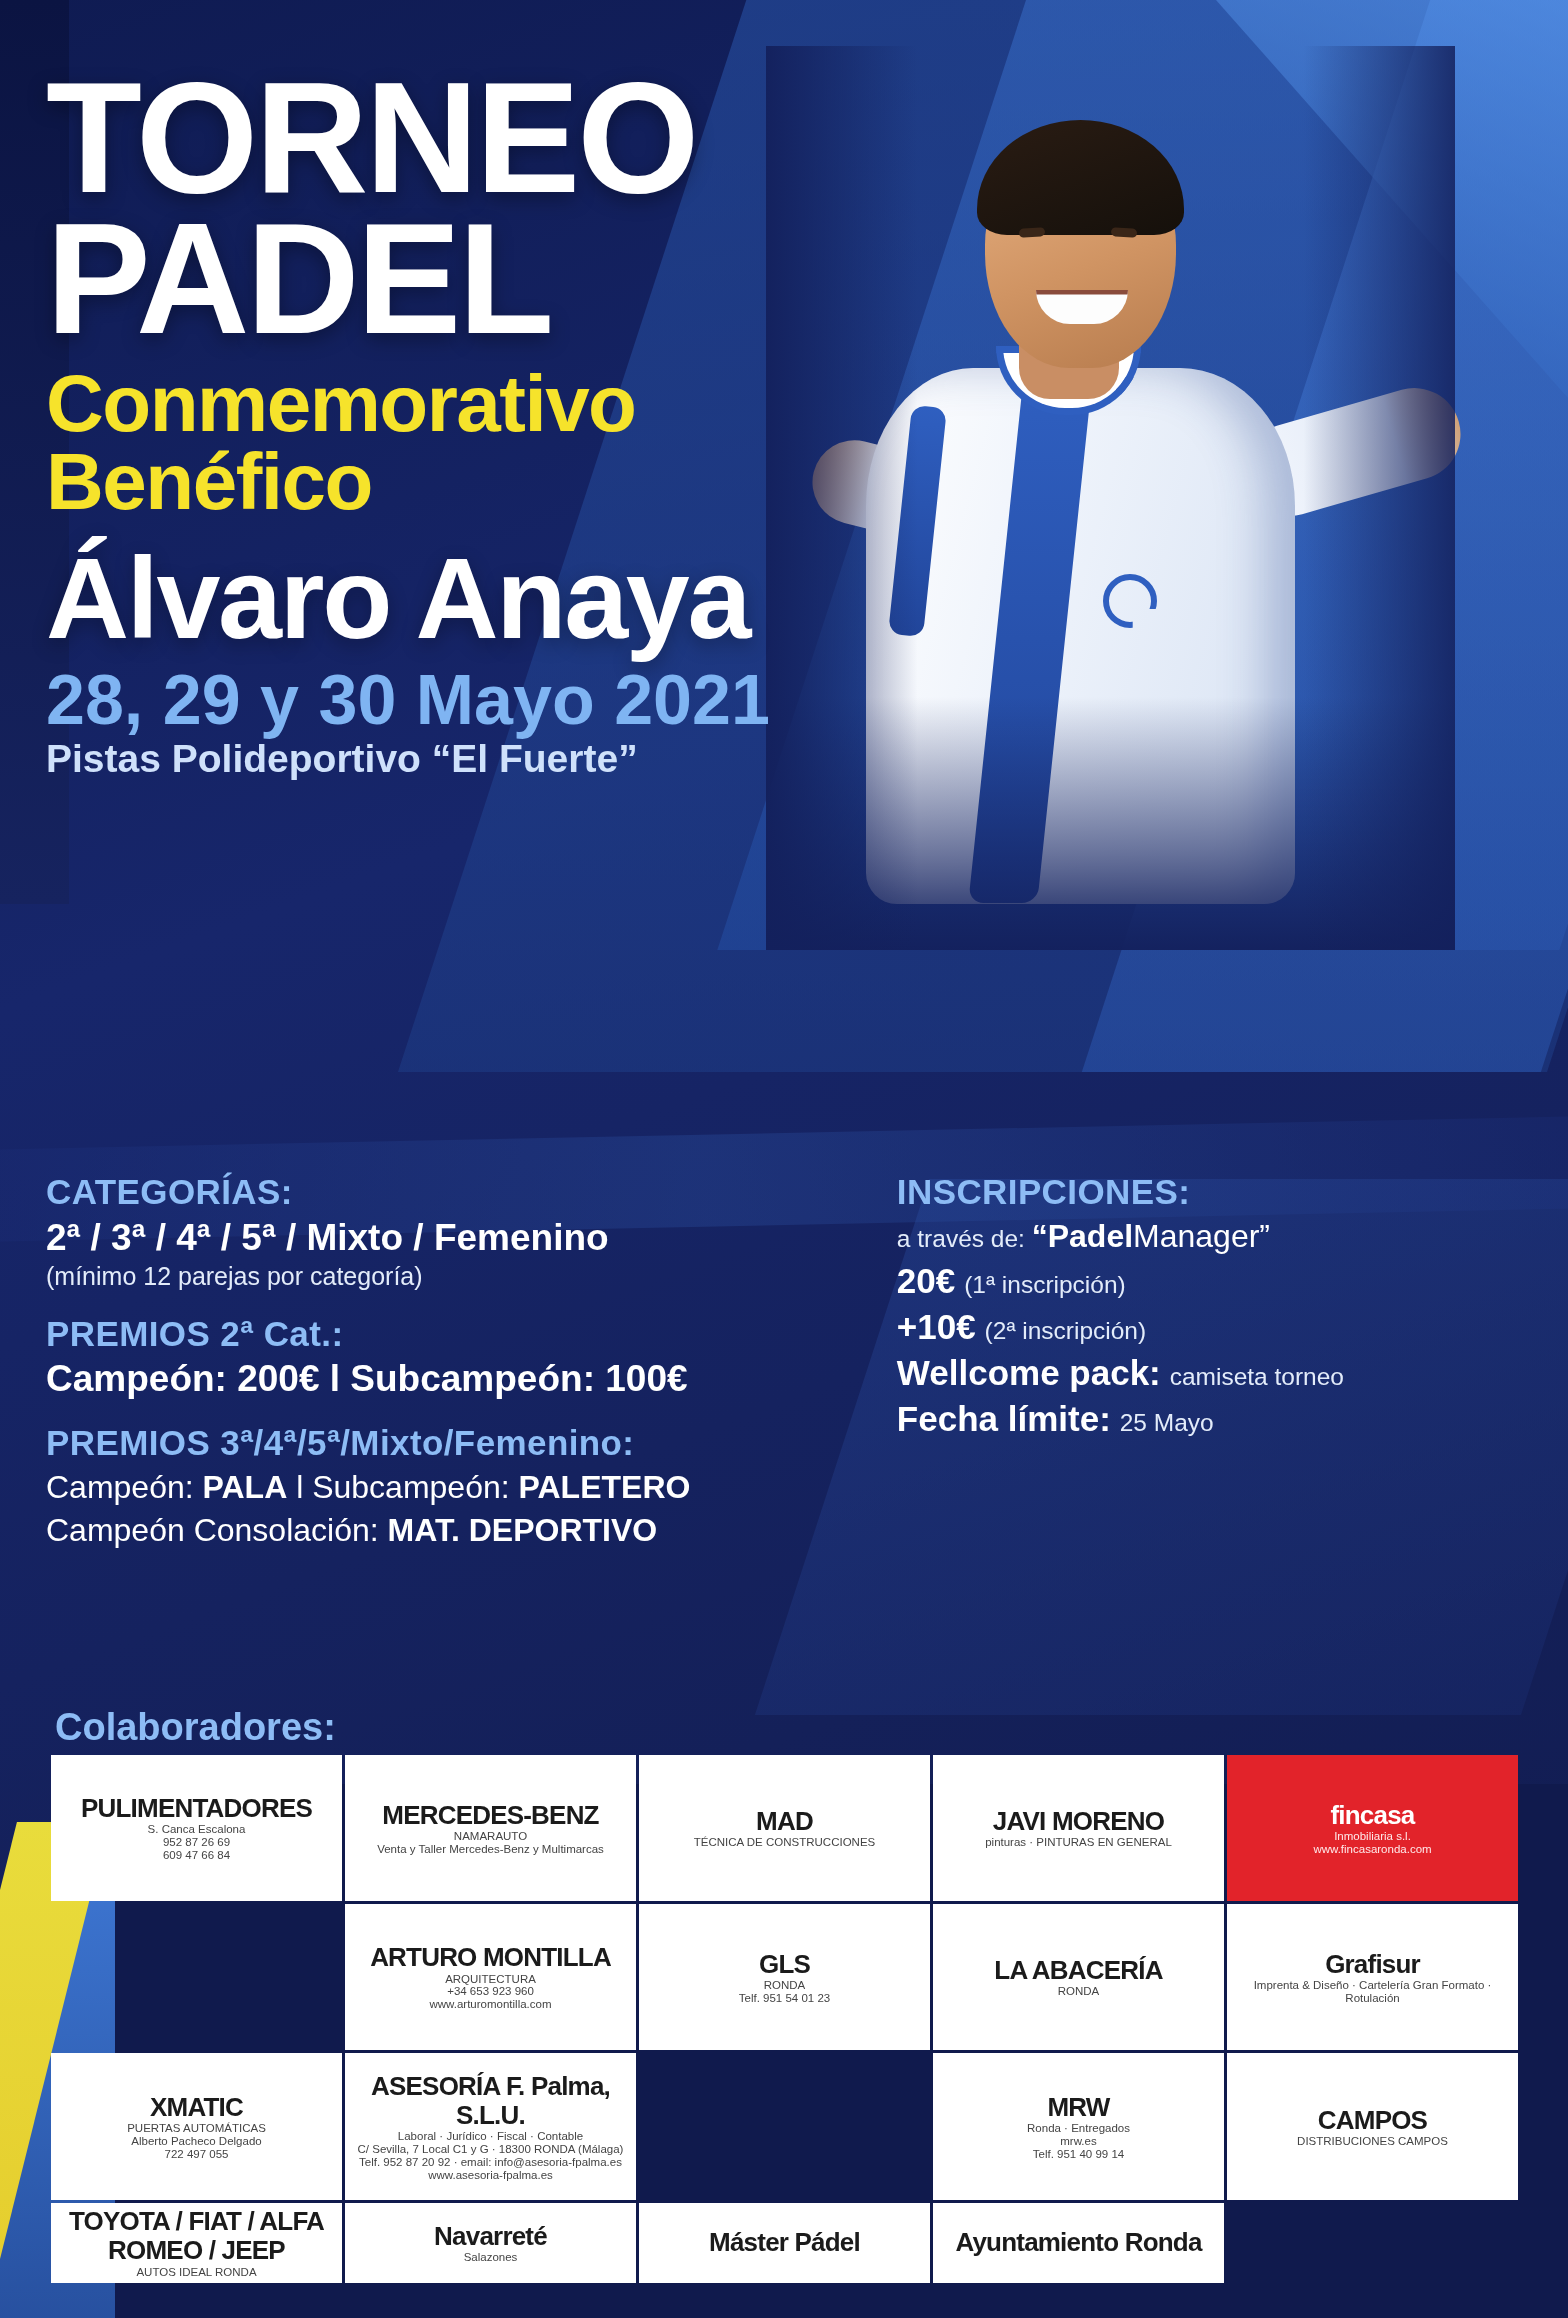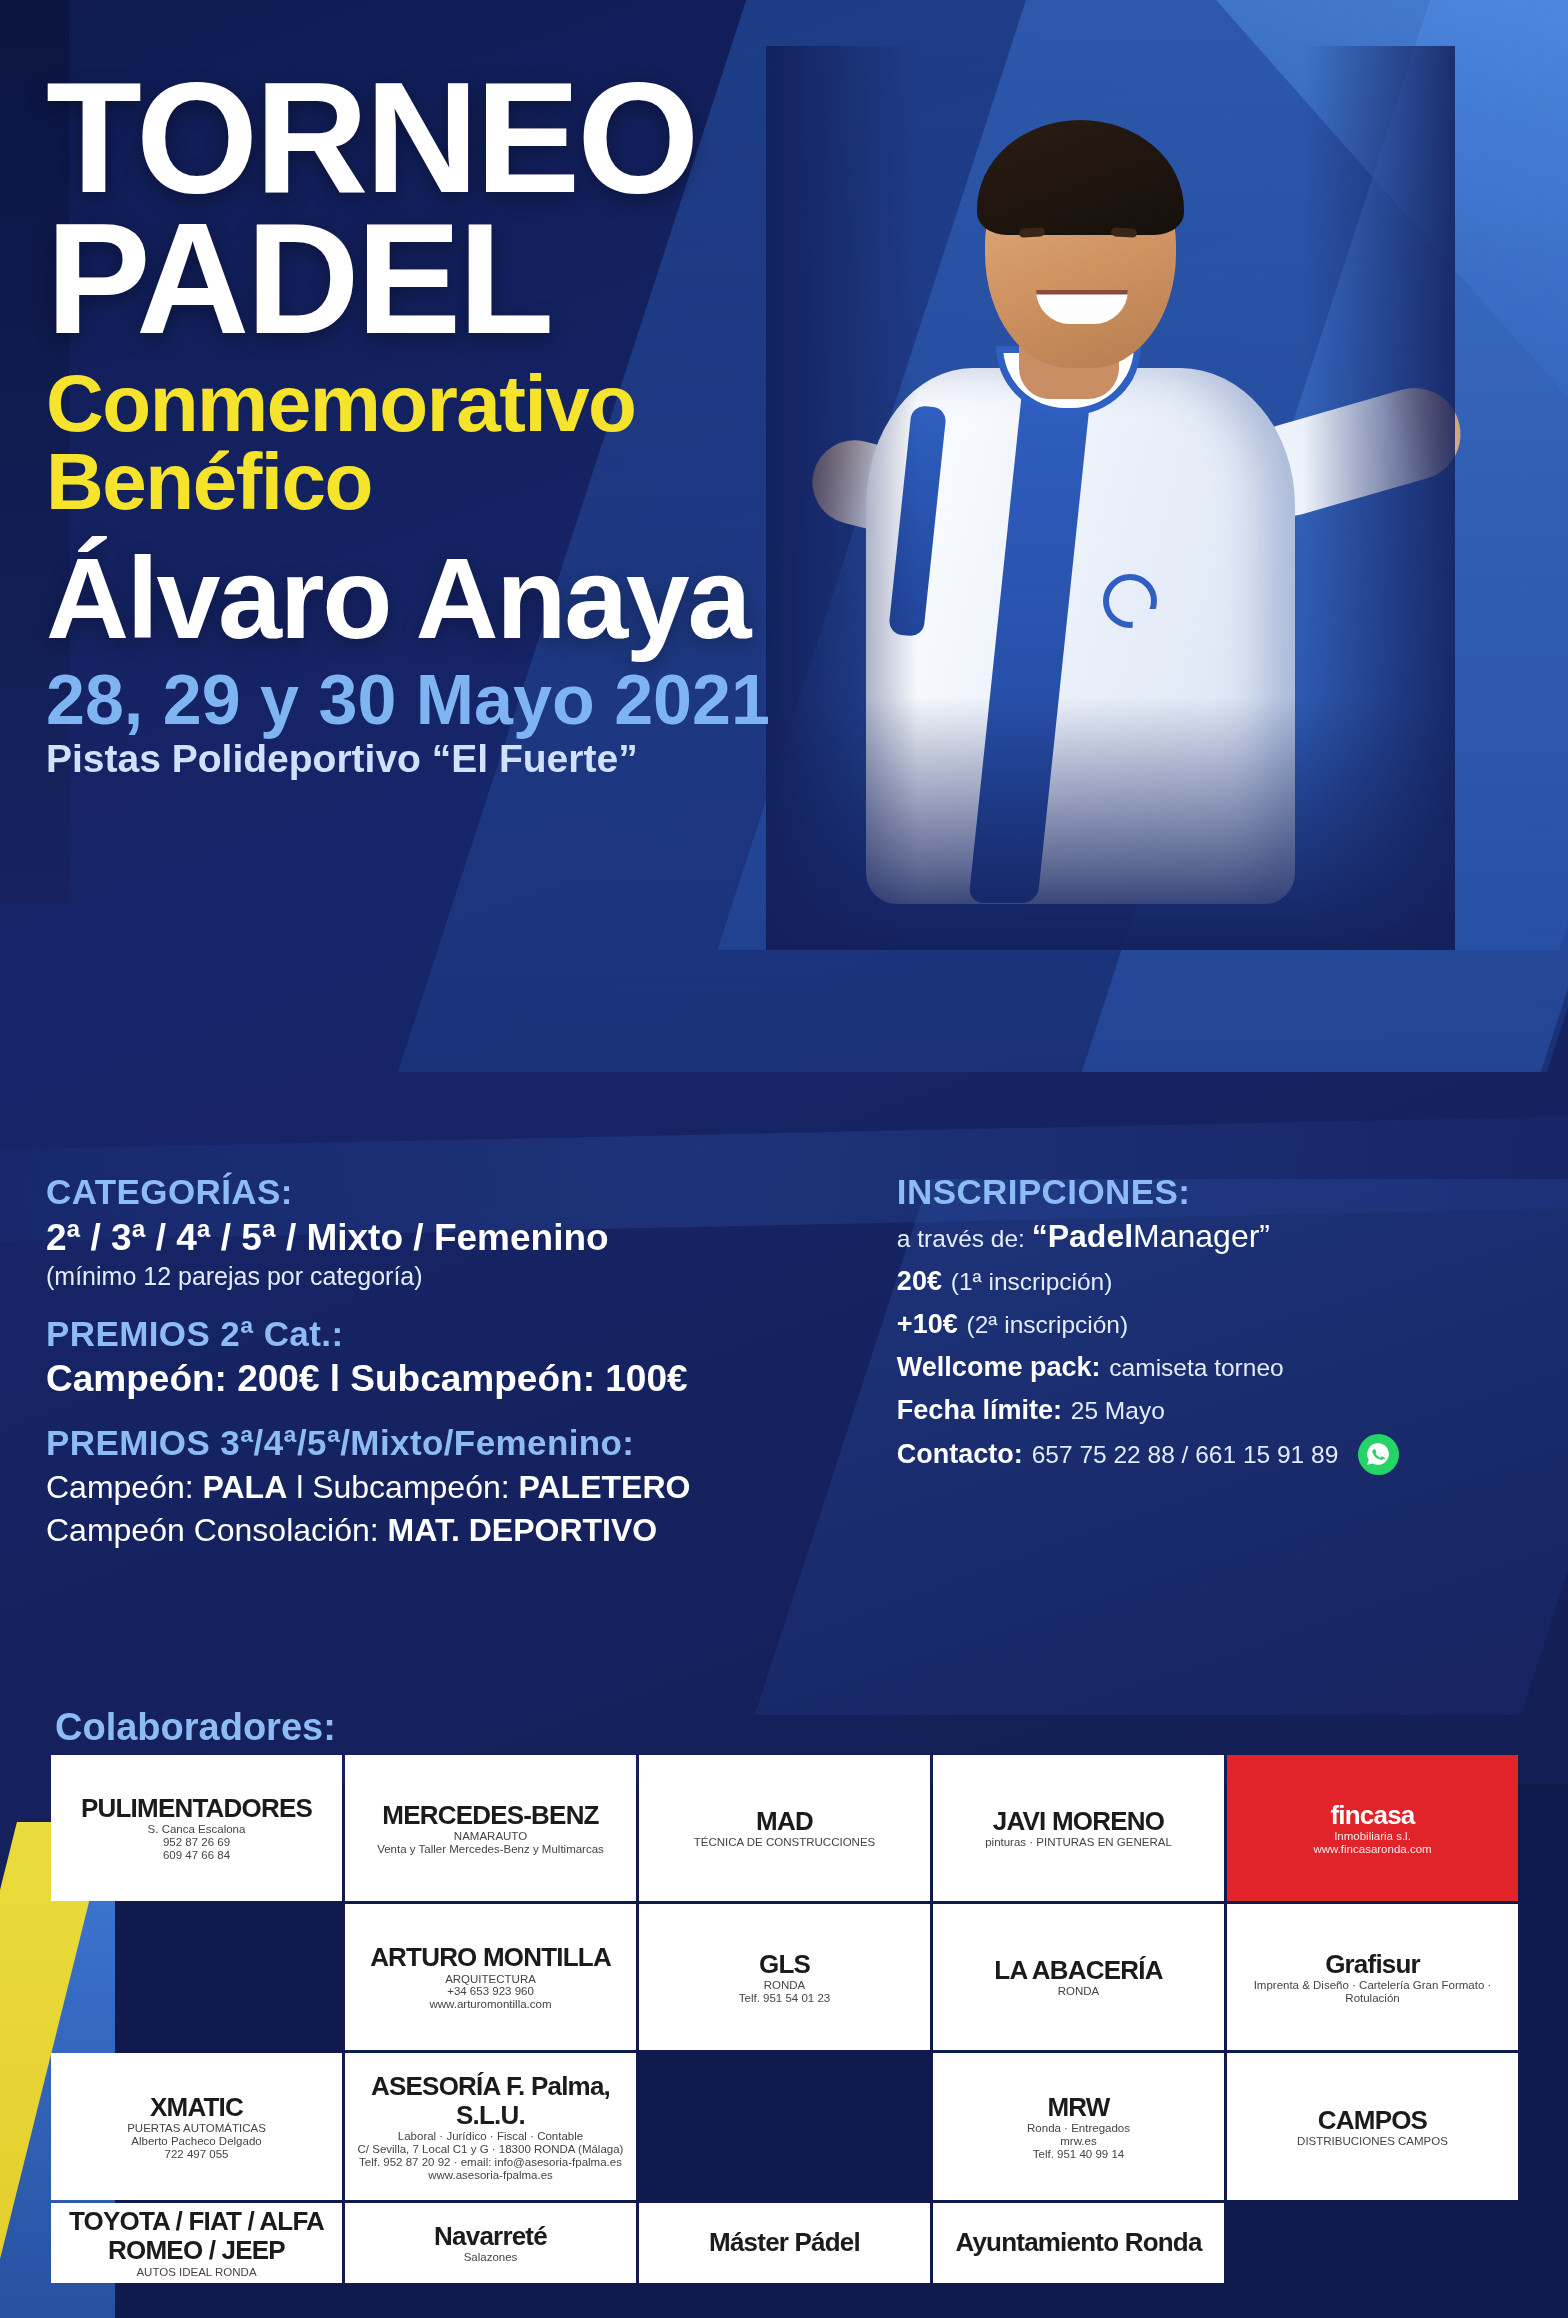--- a/index.html
+++ b/index.html
@@ -178,21 +178,21 @@
   
   .cols { position: absolute; top: 1172px; left: 46px; width: 1478px; display: flex; gap: 25px; }
   .col-left { width: 827px; }
   .col-right { width: 628px; }
   .sec-title { color: #8dbcf5; font-weight: 700; font-size: 35px; letter-spacing: 0.4px; }
   .line-b { color: #ffffff; font-weight: 700; font-size: 37px; margin-top: 4.6px; }
   .line-s { color: #e3ecfa; font-weight: 400; font-size: 25px; margin-top: 3.1px; }
   .spacer { height: 23px; }
   .row-mix { color: #ffffff; font-size: 32px; margin-top: 6.1px; font-weight: 400; }
   .row-mix b { font-weight: 800; }
-  .bold-amt { font-weight: 800; font-size: 27px; color: #ffffff; }
+  .bold-amt { font-weight: 800; font-size: 35px; color: #ffffff; }
   .small-par { font-size: 24.5px; font-weight: 400; color: #e3ecfa; }
   .wa-icon {
     display: inline-flex; align-items: center; justify-content: center;
     width: 41px; height: 41px; border-radius: 50%;
     background: #25d366; vertical-align: middle; margin-left: 10.7px;
   }
   .wa-icon svg { width: 26px; height: 26px; fill: #ffffff; }
 
   
   .collab-title {
@@ -301,29 +301,20 @@
         <span class="small-par">(2ª inscripción)</span>
       </div>
       <div class="row-mix">
         <span class="bold-amt">Wellcome pack:</span>
         <span class="small-par">camiseta torneo</span>
       </div>
       <div class="row-mix">
         <span class="bold-amt">Fecha límite:</span>
         <span class="small-par">25 Mayo</span>
       </div>
-      <div class="row-mix">
-        <span class="bold-amt">Contacto:</span>
-        <span class="small-par">657 75 22 88 / 661 15 91 89</span>
-        <span class="wa-icon">
-          <svg viewBox="0 0 24 24" aria-hidden="true">
-              <path d="M12 2a10 10 0 0 0-8.6 15.1L2 22l5.1-1.3A10 10 0 1 0 12 2zm5.3 14.2c-.2.6-1.2 1.2-1.7 1.2-.5 0-1 .2-3.2-.7-2.7-1.1-4.4-3.8-4.5-4-.1-.2-1.1-1.4-1.1-2.7s.7-1.9 1-2.1c.2-.3.5-.3.7-.3h.5c.2 0 .4 0 .6.5l.8 2c.1.2.1.4 0 .6l-.4.5c-.1.2-.3.3-.1.6.2.3.8 1.3 1.7 2.1 1.2 1 2.1 1.3 2.4 1.5.3.1.4.1.6-.1l.8-1c.2-.2.4-.2.6-.1l2 1c.2.1.4.2.4.3.1.2.1.7-.1 1.2z"></path>
-            </svg>
-        </span>
-      </div>
     </div>
   </div>
 
   <div class="bg-shape yellow-wedge"></div>
   <div class="bg-shape blue-wedge"></div>
   <div class="bg-shape dark-wedge"></div>
 
   <div class="collab-title">Colaboradores:</div>
   <div class="logo-grid" id="logo-grid">
       <div class="logo-cell">

